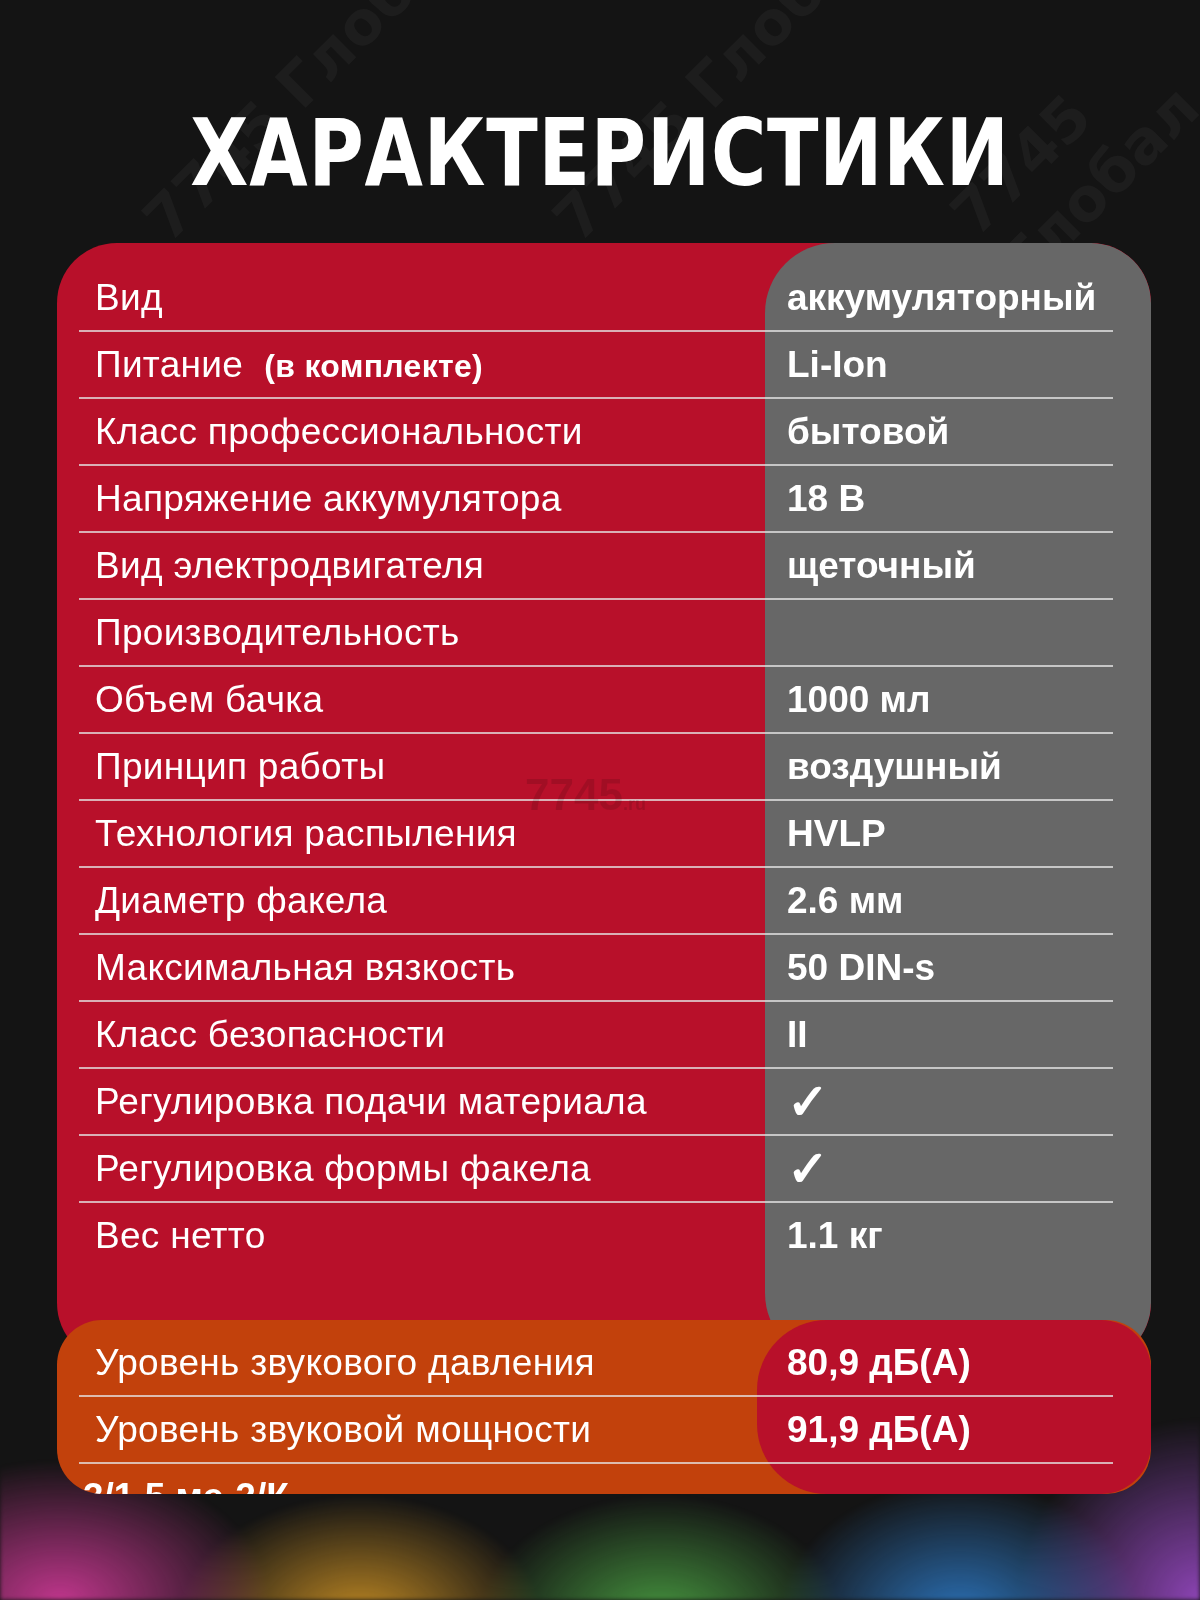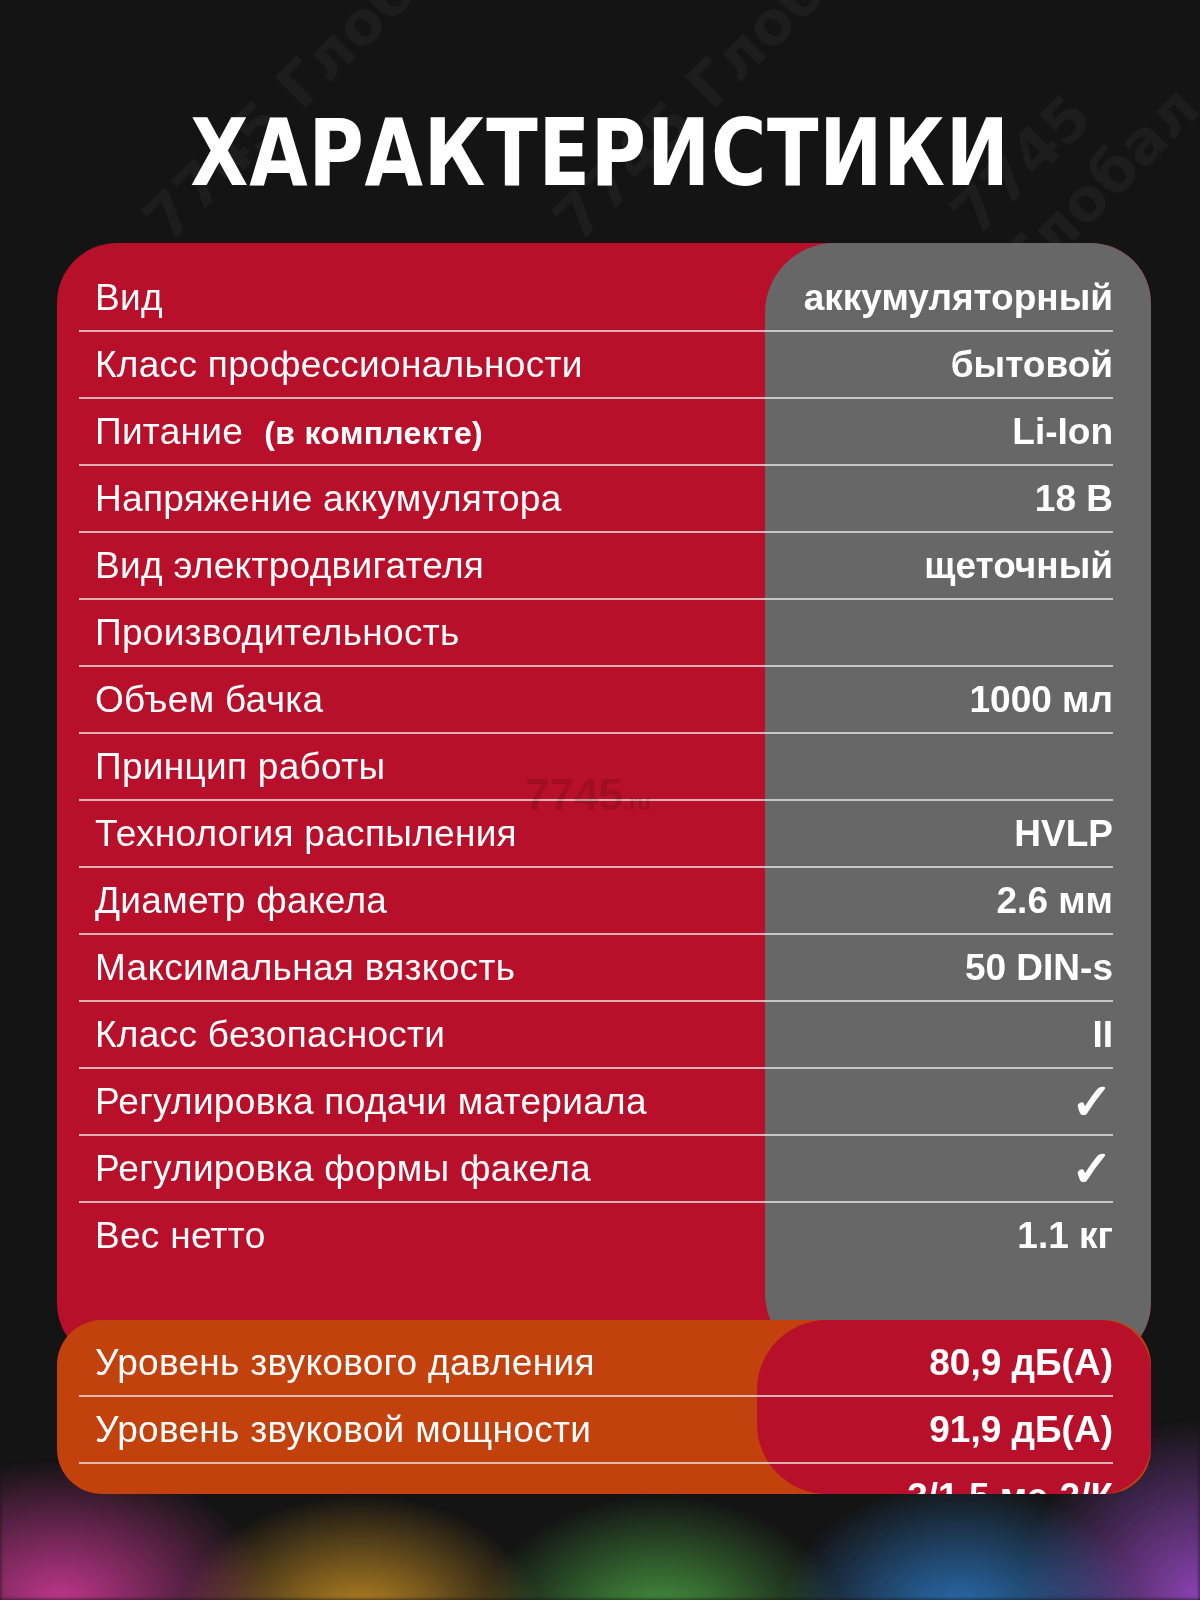--- a/index.html
+++ b/index.html
@@ -52,72 +52,73 @@
   .card1 .row { height:65px; }
   .card2 .row { height:65px; }
   .label {
     width:688px; padding-left:16px; font-size:37px;
     font-family:"Liberation Sans",sans-serif; letter-spacing:0.3px;
     white-space:nowrap;
   }
   .label .note { font-weight:bold; font-size:32px; }
   .value {
     flex:1; font-size:37px; font-weight:bold; white-space:nowrap;
-    font-family:"Liberation Sans",sans-serif; padding-left:4px;text-align:right;
+    font-family:"Liberation Sans",sans-serif; padding-left:4px;
   }
   .check { font-size:50px; line-height:1; }
   .center-wm {
     position:absolute; left:525px; top:770px; font-size:44px; font-weight:bold;
     color:rgba(0,0,0,0.12); font-family:"Liberation Sans",sans-serif;
   }
-  .center-wm small { font-size:22px;margin-top:43px; }
+  .center-wm small { font-size:18px;margin-top:43px; }
 </style>
 </head>
 <body>
 
 <div class="bg-splash"></div>
 
 <div class="watermark" style="left:90px;top:40px;">7745 Глобал</div>
 <div class="watermark" style="left:500px;top:40px;">7745 Глобал</div>
 <div class="watermark" style="left:950px;top:90px;">7745 Глобал</div>
 
 <div class="title">ХАРАКТЕРИСТИКИ</div>
 
 <div class="card card1">
   <div class="right-bg"></div>
   <div class="rows" style="top:22px;">
     <div class="row">
         <span class="label">Вид</span>
         <span class="value">аккумуляторный</span>
       </div>
     <div class="row">
+        <span class="label"><span>Питание</span>&nbsp;&nbsp;<span class="note">(в комплекте)</span></span>
+        <span class="value">Li-Ion</span>
+      </div>
+    <div class="row">
         <span class="label">Класс профессиональности</span>
         <span class="value">бытовой</span>
-      </div>
-    <div class="row">
-        <span class="label"><span>Питание</span>&nbsp;&nbsp;<span class="note">(в комплекте)</span></span>
-        <span class="value">Li-Ion</span>
       </div>
     <div class="row">
         <span class="label">Напряжение аккумулятора</span>
         <span class="value">18 В</span>
       </div>
     <div class="row">
         <span class="label">Вид электродвигателя</span>
         <span class="value">щеточный</span>
       </div>
     <div class="row">
         <span class="label">Производительность</span>
       </div>
     <div class="row">
         <span class="label">Объем бачка</span>
         <span class="value">1000 мл</span>
       </div>
     <div class="row">
         <span class="label">Принцип работы</span>
+        <span class="value">воздушный</span>
       </div>
     <div class="row">
         <span class="label">Технология распыления</span>
         <span class="value">HVLP</span>
       </div>
     <div class="row">
         <span class="label">Диаметр факела</span>
         <span class="value">2.6 мм</span>
       </div>
     <div class="row">

